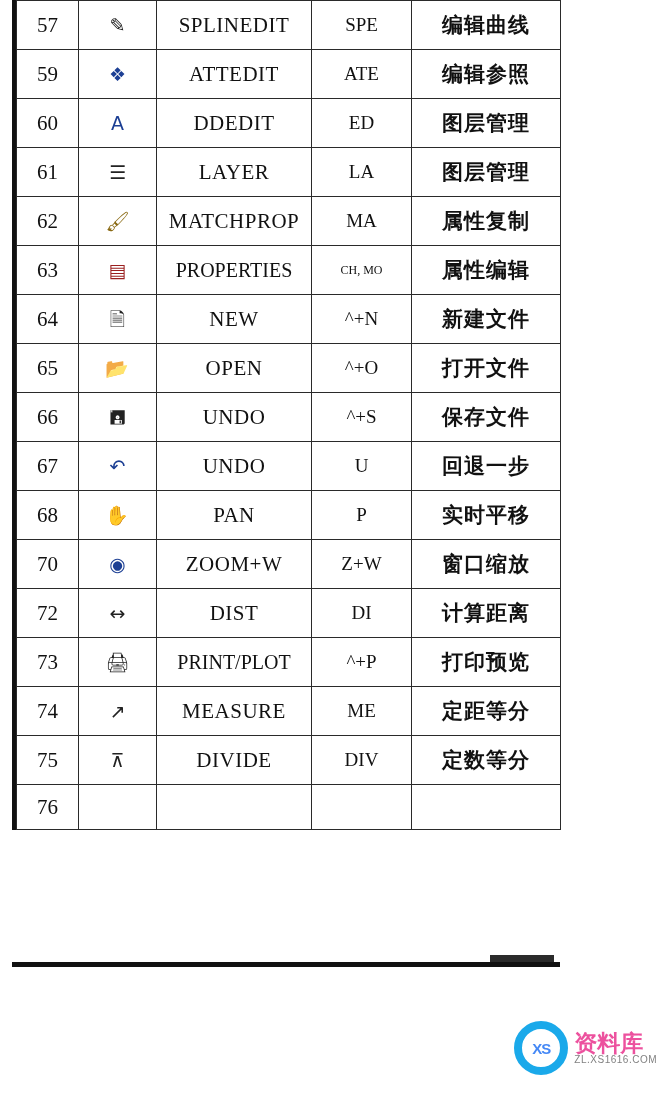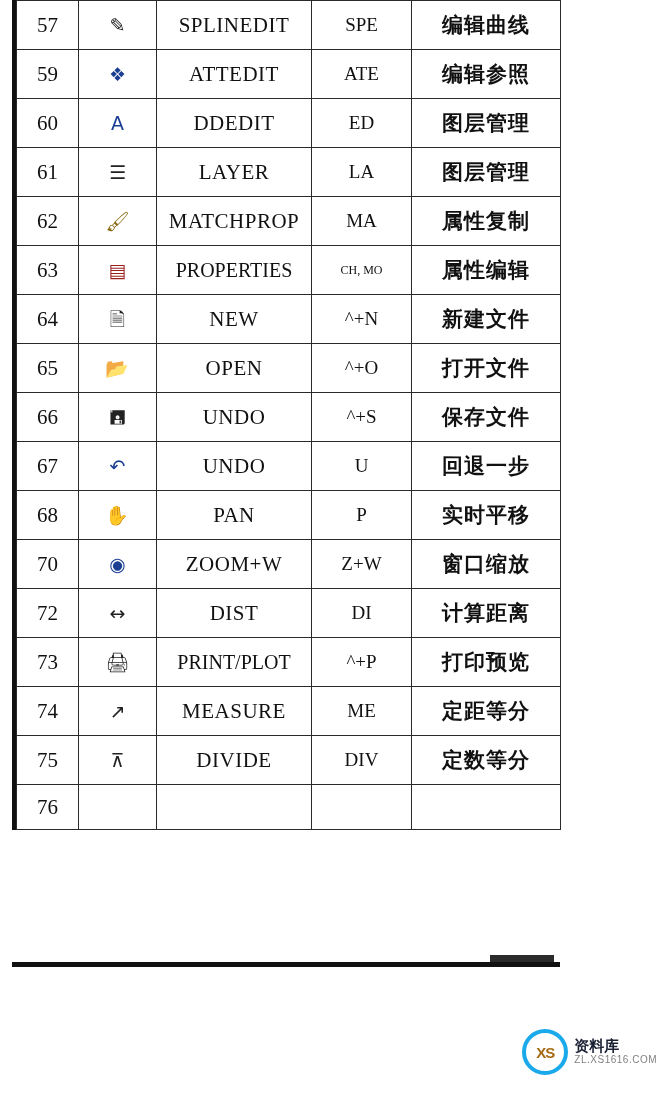--- a/index.html
+++ b/index.html
@@ -144,39 +144,39 @@
     bottom: 26px;
     display: flex;
     align-items: center;
     gap: 6px;
     opacity: 0.95;
   }
   .wm-badge {
     width: 38px;
     height: 38px;
     border-radius: 50%;
-    border: 4px solid #0ea5e9;
-    color: #a16207;
+    border: 8px solid #0ea5e9;
+    color: #3b82f6;
     font-family: "Liberation Sans", sans-serif;
     font-size: 15px;
     font-weight: bold;
     display: flex;
     align-items: center;
     justify-content: center;
     letter-spacing: -1px;
   }
   .wm-texts {
     display: flex;
     flex-direction: column;
     line-height: 1.05;
   }
   .wm-main {
-    color: #0f172a;
-    font-family: Liberation Serif, serif;
-    font-size: 15px;
+    color: #ec4899;
+    font-family: Liberation Sans, sans-serif;
+    font-size: 23px;
     font-weight: bold;
   }
   .wm-sub {
     color: #7a7a7a;
     font-family: "Liberation Sans", sans-serif;
     font-size: 10px;
     letter-spacing: 0.5px;
   }
 </style>
 </head>

